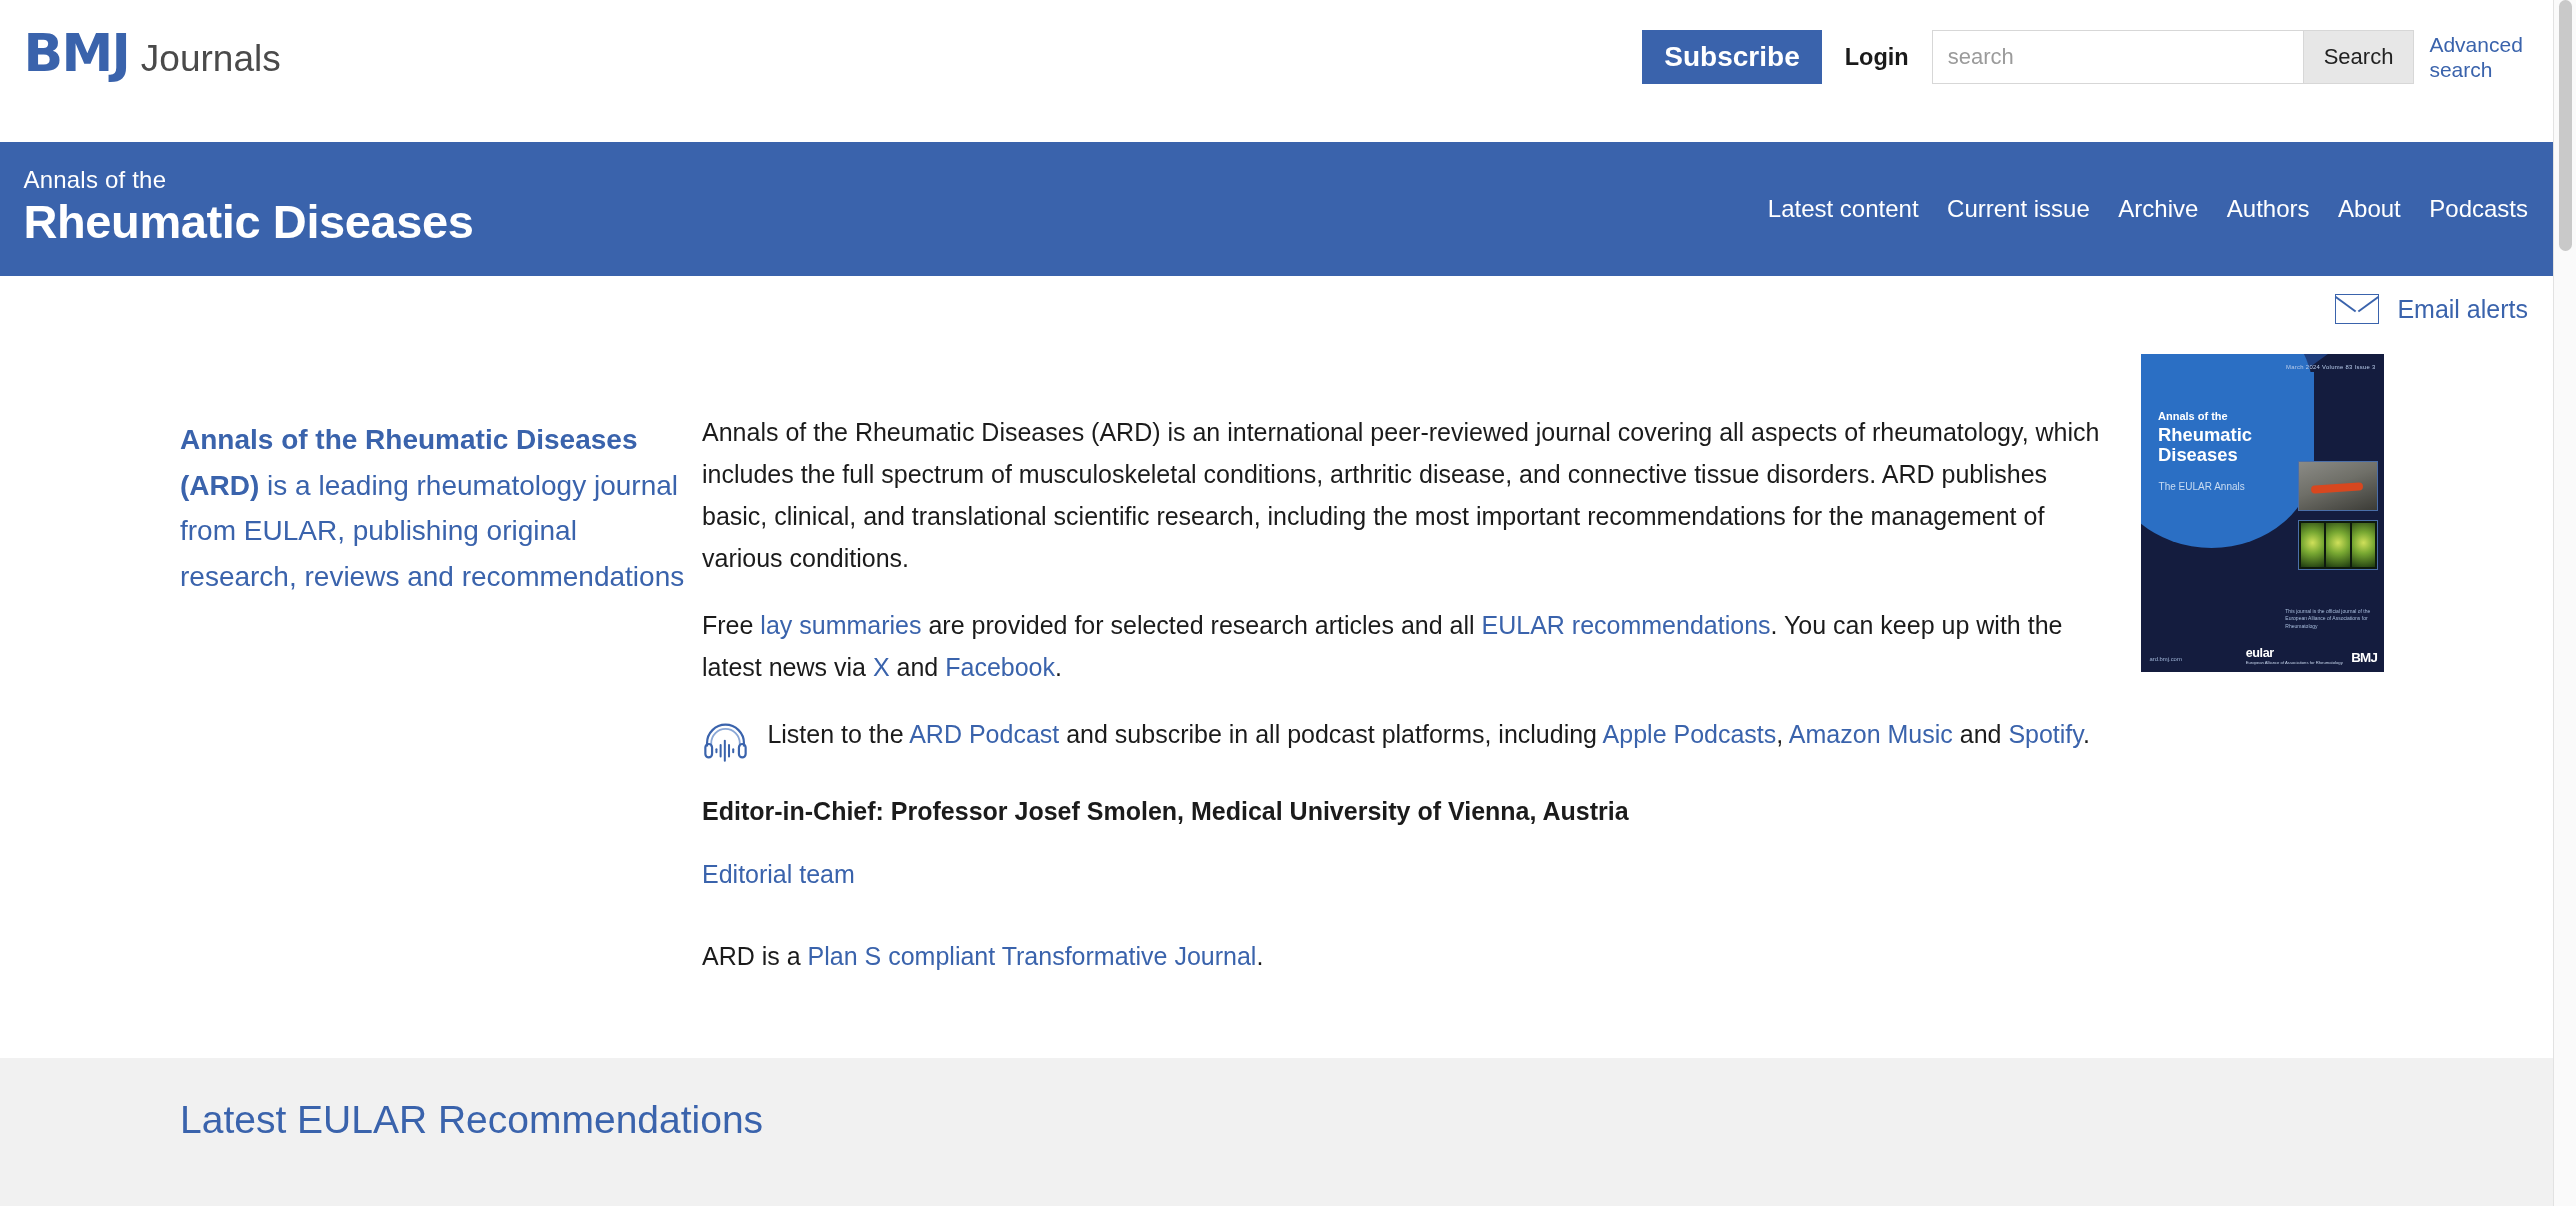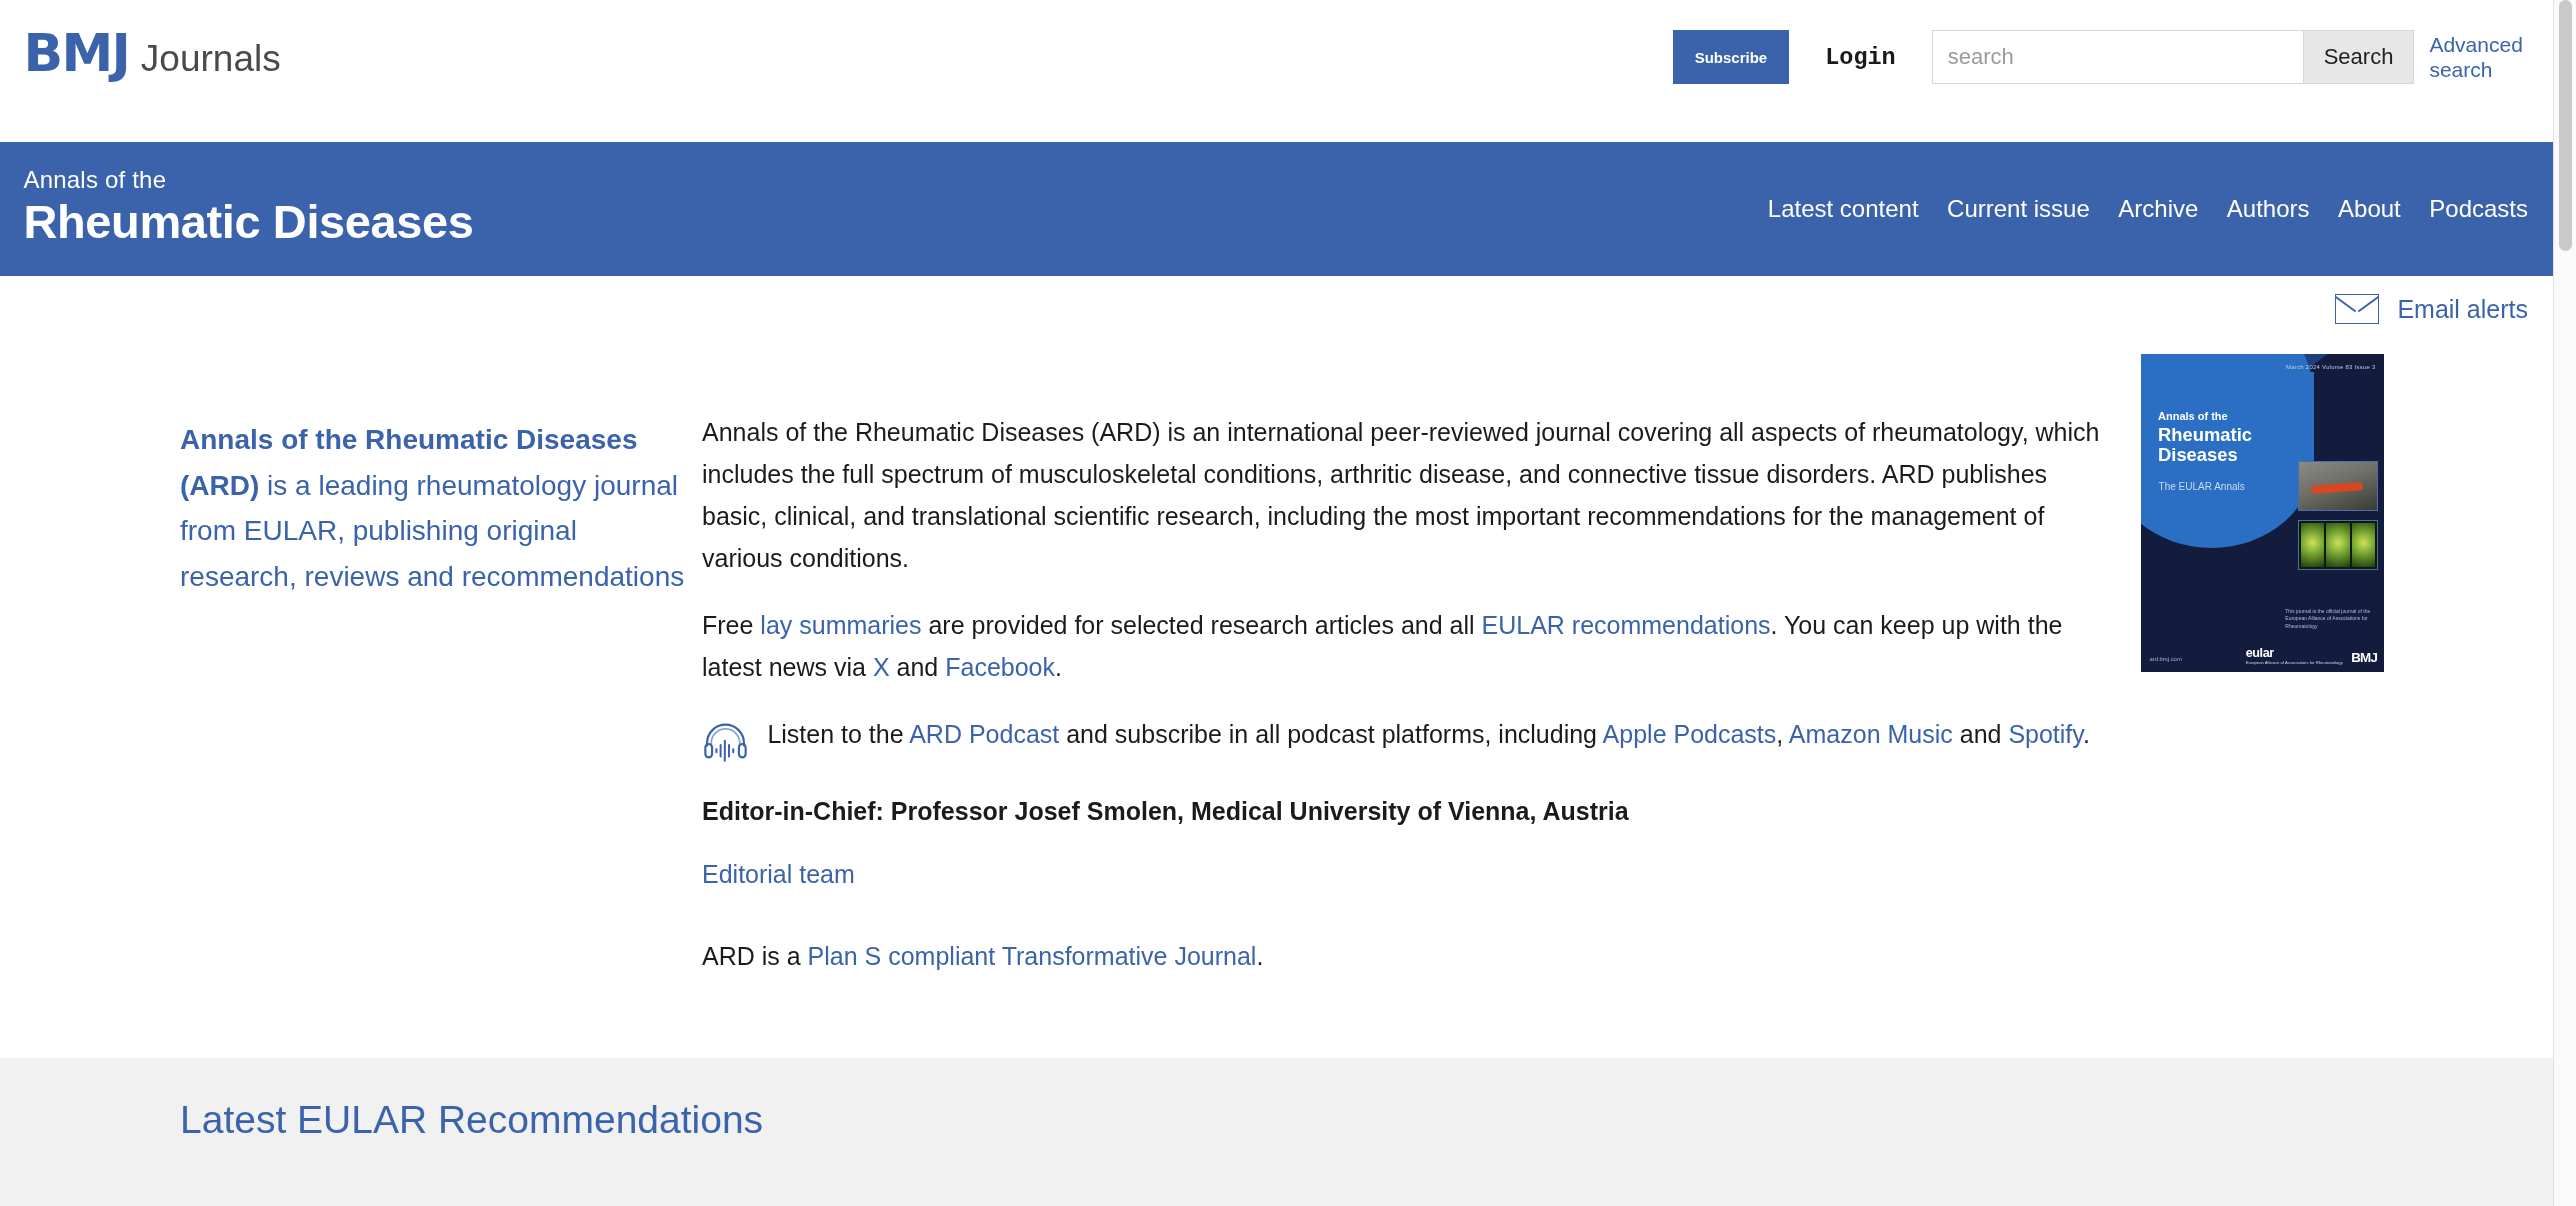--- a/index.html
+++ b/index.html
@@ -30,28 +30,28 @@
     font-family: "Liberation Sans", sans-serif;
     font-weight: 400; font-size: 37px; color: #4a4a4a; line-height: 1;
   }
 
   .header-right {
     position: absolute; right: 22.6px; top: 30px;
     display: flex; align-items: flex-start; gap: 0;
   }
   .subscribe-btn {
     display: inline-flex; align-items: center; justify-content: center;
-    background: #3A63AC; color: #fff; font-weight: 700; font-size: 15px;
+    background: #3A63AC; color: #fff; font-weight: 700; font-size: 28px;
     padding: 0 22px; height: 54px; border: none; cursor: pointer;
     font-family: "Liberation Sans", sans-serif;
   }
   .login-link {
     display: inline-flex; align-items: center; justify-content: center;
     color: #1a1a1a; font-weight: 700; font-size: 23.5px;
-    height: 54px; padding: 0 36px; text-decoration: none; cursor: pointer; font-family: Liberation Mono, monospace;
+    height: 54px; padding: 0 23px; text-decoration: none; cursor: pointer;
   }
   .search-group { display: flex; align-items: stretch; height: 54px; }
   .search-input {
     width: 371px; height: 54px; border: 0.8px solid #d7d7d7; border-right: none;
     background: #fff; font-size: 22px; color: #555; padding: 0 15px;
     font-family: "Liberation Sans", sans-serif; outline: none;
   }
   .search-input::placeholder { color: #9b9b9b; }
   .search-btn {
     height: 54px; border: 0.8px solid #d7d7d7; background: #e7e7e7;

